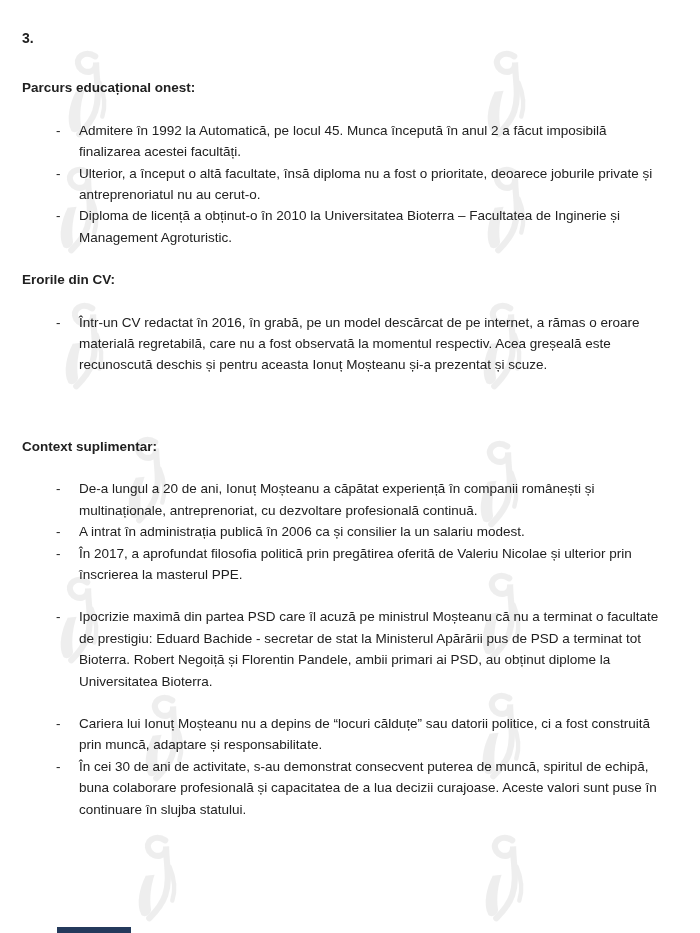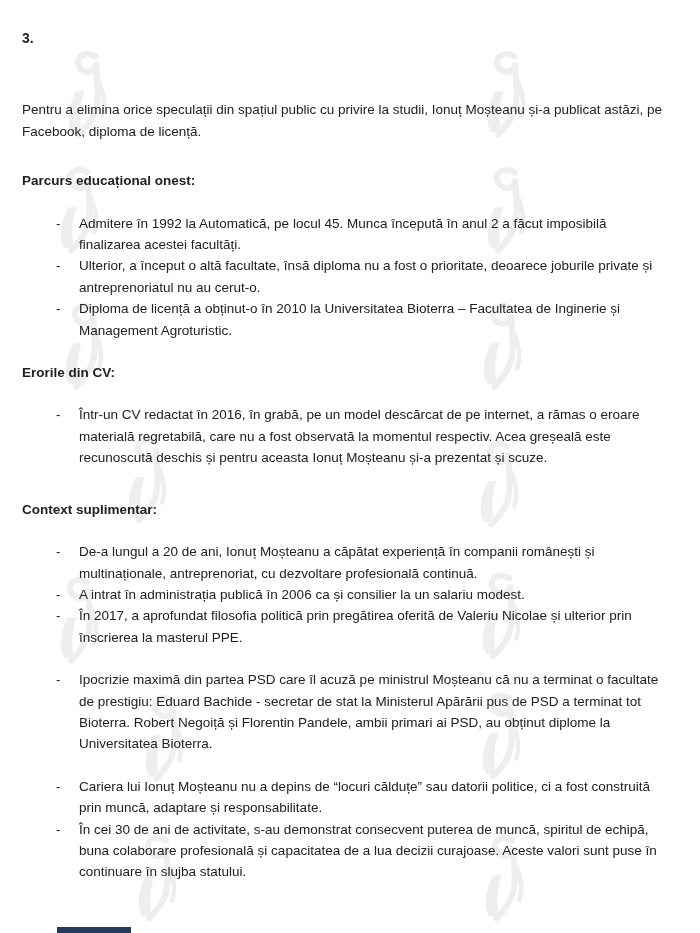--- a/index.html
+++ b/index.html
@@ -13,21 +13,21 @@
   .page{position:relative;width:700px;height:933px;padding:24px 30px 0 22px;box-sizing:border-box;z-index:2;}
   
   .heading{display:flex;font-weight:bold;font-size:14px;margin-top:4px;}
   .heading .num{width:22px;flex-shrink:0;}
   
   .intro{margin-top:50px;max-width:648px;}
   
   .sec-title{font-weight:bold;}
   .mt-parcurs{margin-top:28px;}
   .mt-erorile{margin-top:21px;}
-  .mt-context{margin-top:30px;}
+  .mt-context{margin-top:60px;}
   .mt-integritate{margin-top:44px;}
   
   ul.blist{list-style:none;margin:21px 0 0 0;padding:0;max-width:672px;}
   ul.blist li{display:flex;}
   ul.blist .marker{width:23px;margin-left:34px;flex-shrink:0;}
   ul.blist .btext{flex:1;max-width:596px;}
   li.gap-before{margin-top:21px;}
   
   .wm-layer{position:absolute;inset:0;z-index:1;pointer-events:none;}
   .wm{position:absolute;width:62px;height:95px;opacity:0.14;}
@@ -91,21 +91,20 @@
         <use href="#wm-shape"></use>
       </svg></span>
 </div>
 
 <div class="page">
 
   <div class="heading">
     <span class="num">3.</span>
   </div>
 
-  <p class="intro">Pentru a elimina orice speculații din spațiul public cu privire la studii, Ionuț Moșteanu și-a publicat astăzi, pe Facebook, diploma de licență.</p>
 
   <div class="sec-title mt-parcurs">Parcurs educațional onest:</div>
   <ul class="blist">
     <li>
       <span class="marker">-</span>
       <span class="btext">Admitere în 1992 la Automatică, pe locul 45. Munca începută în anul 2 a făcut imposibilă finalizarea acestei facultăți.</span>
     </li>
     <li>
       <span class="marker">-</span>
       <span class="btext">Ulterior, a început o altă facultate, însă diploma nu a fost o prioritate, deoarece joburile private și antreprenoriatul nu au cerut-o.</span>

